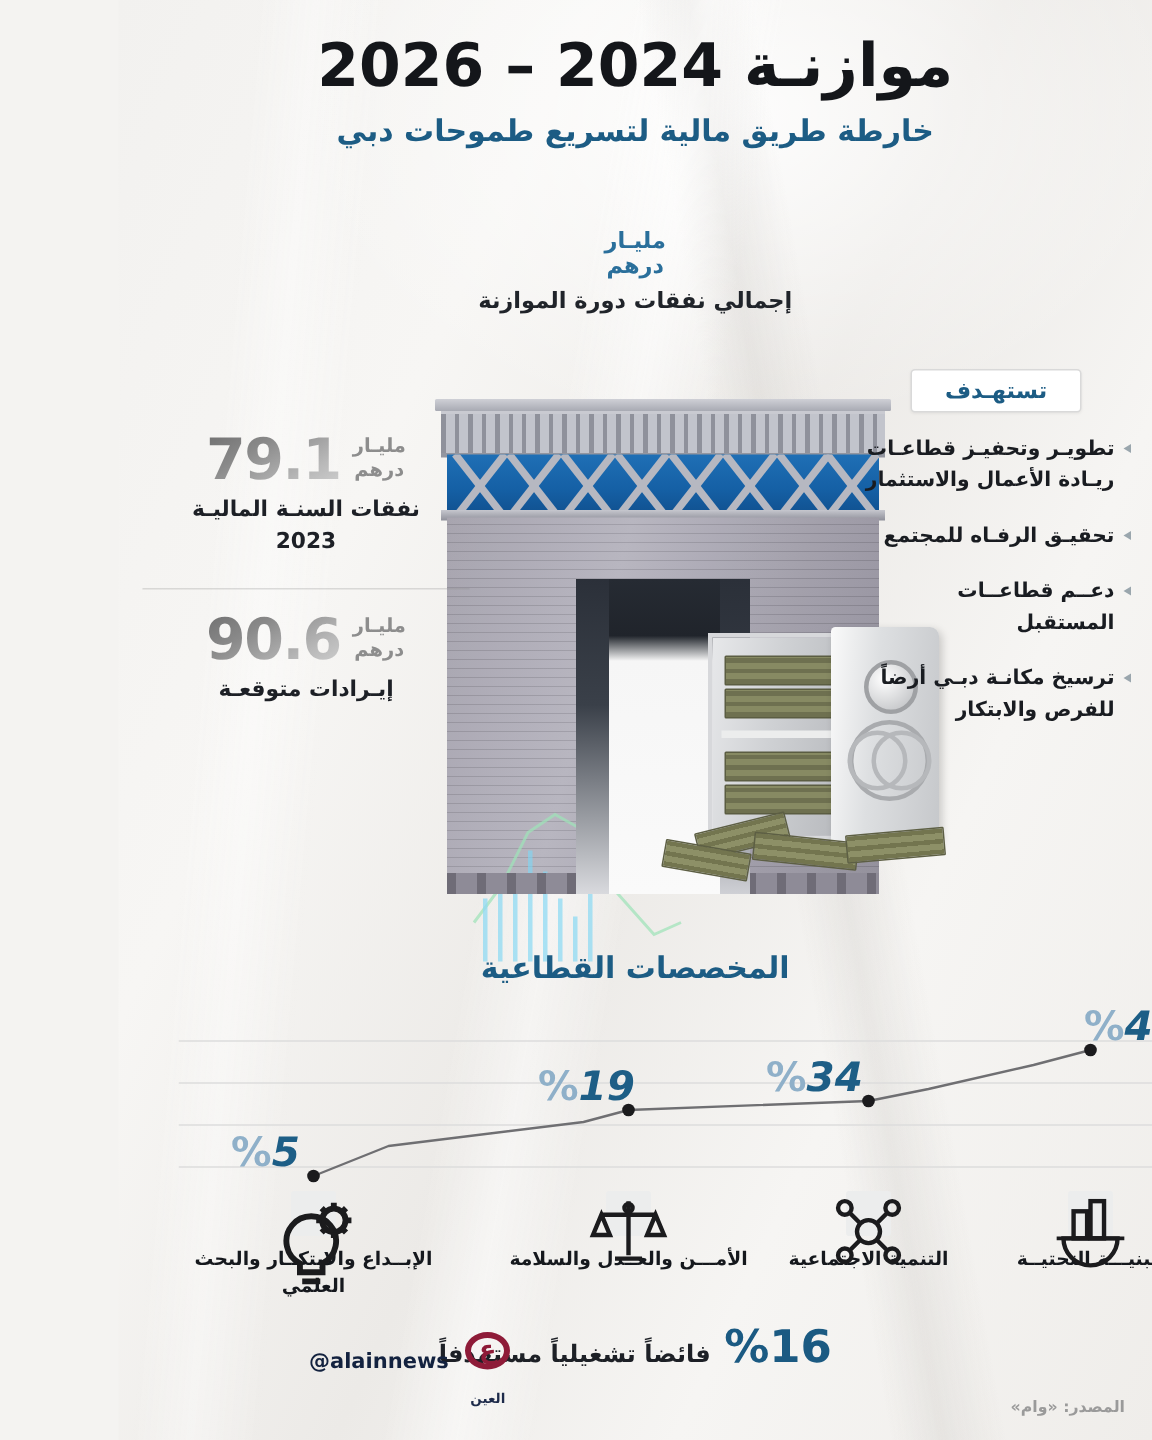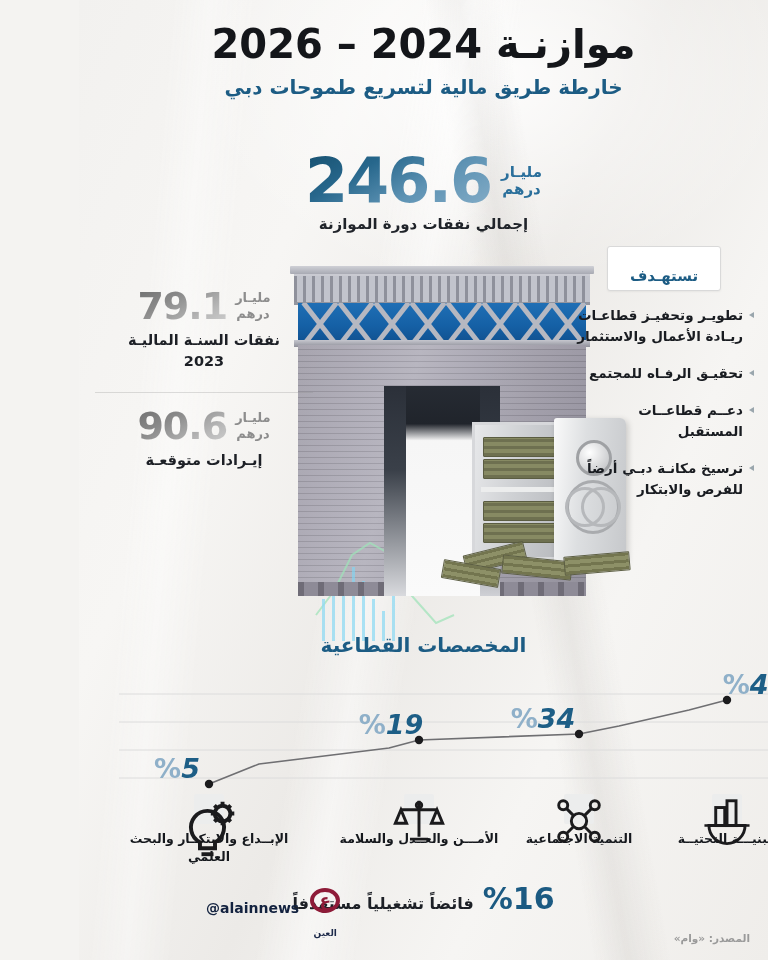--- a/index.html
+++ b/index.html
@@ -64,21 +64,21 @@
   }
   .stat-num.pct{font-size:36px;}
   .stat-desc{margin-top:5px;font-size:14.5px;font-weight:700;color:#1d2026;line-height:1.45;direction:rtl;}
   .stat-desc .yr{display:block;direction:ltr;font-weight:800;}
 
   
   .targets{position:absolute;right:14px;top:246px;width:180px;z-index:6;}
   .tgt-badge{
     display:block;margin:0 auto 14px auto;width:112px;text-align:center;
     background:#ffffff;border:1px solid #d9d9d9;border-radius:3px;
-    padding:20px 0 5px;font-size:15px;font-weight:700;color:#1c5c84;
+    padding:4px 0 5px;font-size:15px;font-weight:700;color:#1c5c84;
     box-shadow:0 1px 2px rgba(0,0,0,.05);
   }
   .tgt-item{display:flex;gap:6px;align-items:flex-start;margin-bottom:16px;direction:rtl;}
   .tgt-bullet{
     flex:0 0 auto;margin-top:7px;width:0;height:0;
     border-top:3.5px solid transparent;border-bottom:3.5px solid transparent;
     border-right:5px solid #9aa6ad;
   }
   .tgt-text{font-size:13.5px;font-weight:700;color:#191c21;line-height:1.55;text-align:right;flex:1;}
 
@@ -232,21 +232,20 @@
     <div class="hdr-title">موازنـة 2024 – 2026</div>
     <div class="hdr-sub">خارطة طريق مالية لتسريع طموحات دبي</div>
   </div>
 
   <div class="hero">
     <div class="hero-row">
       <div class="hero-unit">
         <div>مليـار</div>
         <div>درهم</div>
       </div>
-      <div class="hero-num">246.6</div>
     </div>
     <div class="hero-cap">إجمالي نفقات دورة الموازنة</div>
   </div>
 
   <div class="statcol">
 
 
     <div class="stat">
       <div class="stat-row">
         <div class="stat-unit">

